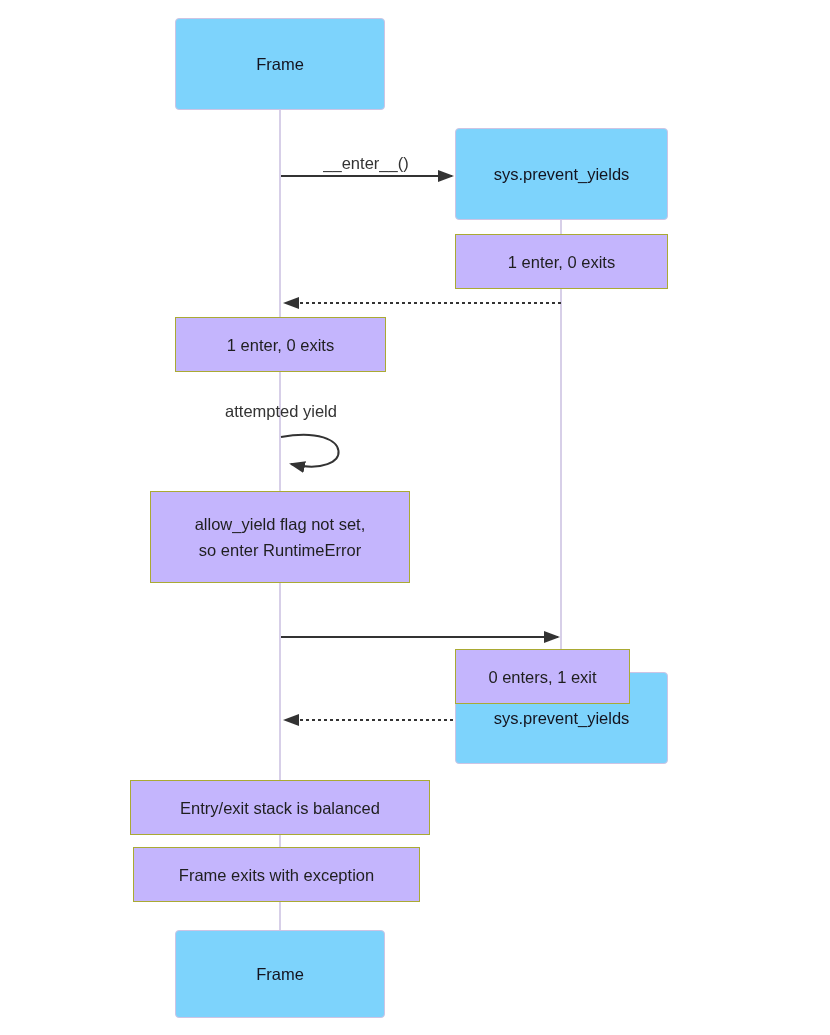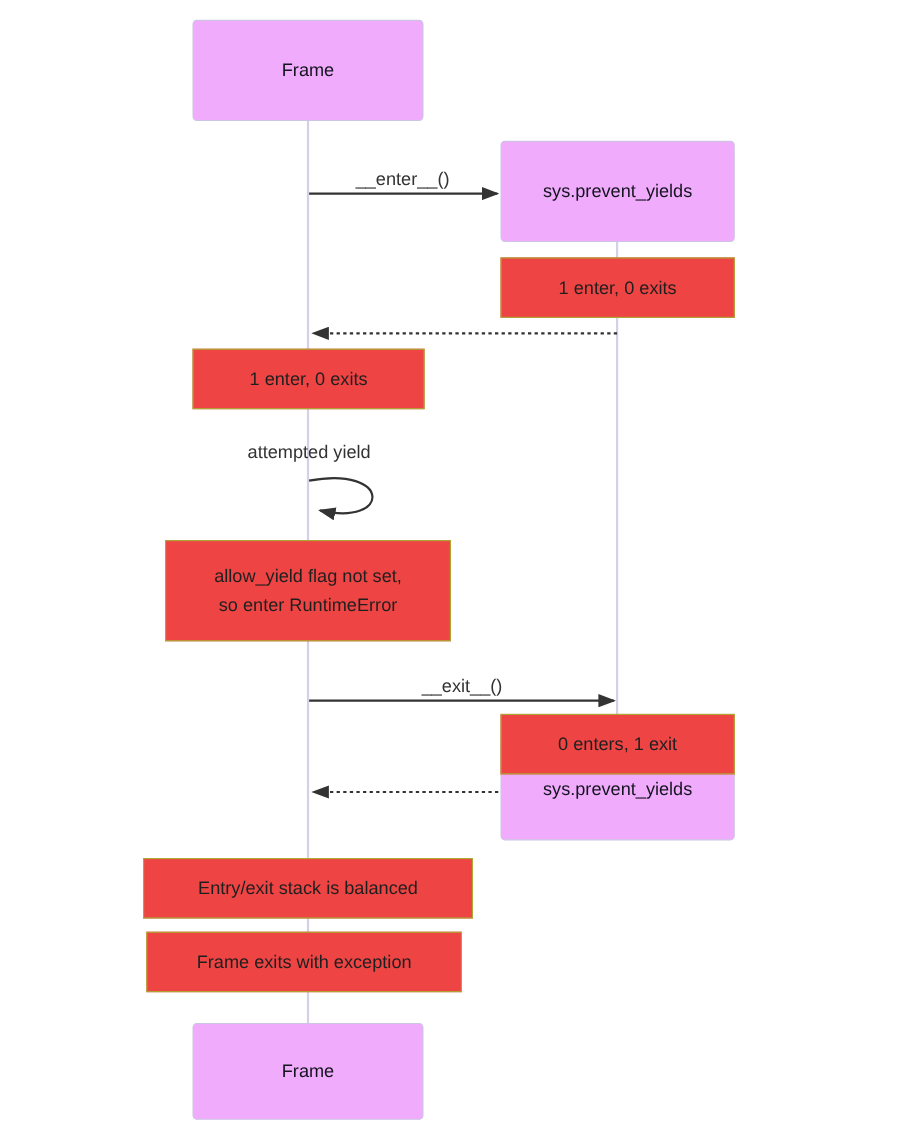--- a/index.html
+++ b/index.html
@@ -10,55 +10,55 @@
     background: #ffffff;
     font-family: "Liberation Sans", "DejaVu Sans", sans-serif;
     overflow: hidden;
   }
   svg.layer { position: absolute; left: 0; top: 0; width: 830px; height: 1035px; }
   svg.behind { z-index: 0; }
   svg.front  { z-index: 4; pointer-events: none; }
 
   .actor {
     position: absolute;
-    background: #f0abfc;
+    background: #7dd3fc;
     border: 1px solid #CDC4E4;
     border-radius: 4px;
     display: flex;
     align-items: center;
     justify-content: center;
     font-size: 16.5px;
     color: #14141f;
     z-index: 2;
     box-sizing: border-box;
   }
   #actor-frame-top    { left: 175px; top: 18px;  width: 210px; height: 92px; }
   #actor-sys-top      { left: 455px; top: 128px; width: 213px; height: 92px; }
   #actor-sys-bottom   { left: 455px; top: 672px; width: 213px; height: 92px; }
   #actor-frame-bottom { left: 175px; top: 930px; width: 210px; height: 88px; }
 
   .note {
     position: absolute;
-    background: #ef4444;
+    background: #c4b5fd;
     border: 1px solid #AAAA33;
     display: flex;
     flex-direction: column;
     align-items: center;
     justify-content: center;
     font-size: 16.5px;
     color: #1f1f1f;
     text-align: center;
     line-height: 26px;
     z-index: 3;
     box-sizing: border-box;
   }
   #note-sys-enter    { left: 455px; top: 234px; width: 213px; height: 55px; }
   #note-frame-enter  { left: 175px; top: 317px; width: 211px; height: 55px; }
   #note-yield-error  { left: 150px; top: 491px; width: 260px; height: 92px; }
-  #note-sys-exit     { left: 455px; top: 649px; width: 213px; height: 55px; }
+  #note-sys-exit     { left: 455px; top: 649px; width: 175px; height: 55px; }
   #note-stack        { left: 130px; top: 780px; width: 300px; height: 55px; }
   #note-exception    { left: 133px; top: 847px; width: 287px; height: 55px; }
 
   .msg-label {
     position: absolute;
     font-size: 16.5px;
     color: #333333;
     text-align: center;
     z-index: 5;
     width: 220px;
@@ -125,15 +125,14 @@
       </marker>
     </defs>
     <line x1="281" y1="176" x2="452" y2="176" stroke="#333333" stroke-width="2" marker-end="url(#arrow-f)"></line>
     <line x1="561" y1="303" x2="285" y2="303" stroke="#333333" stroke-width="2" stroke-dasharray="3,3" marker-end="url(#arrow-f)"></line>
     <path d="M 281 437 C 356 423, 356 479, 291 464" fill="none" stroke="#333333" stroke-width="2" marker-end="url(#arrow-f)"></path>
     <line x1="281" y1="637" x2="558" y2="637" stroke="#333333" stroke-width="2" marker-end="url(#arrow-f)"></line>
   </svg>
 
   <div class="msg-label" id="label-enter">__enter__()</div>
   <div class="msg-label" id="label-self">attempted yield</div>
-  <div class="msg-label" id="label-exit">__exit__()</div>
 
 </div>
 
 </body></html>

